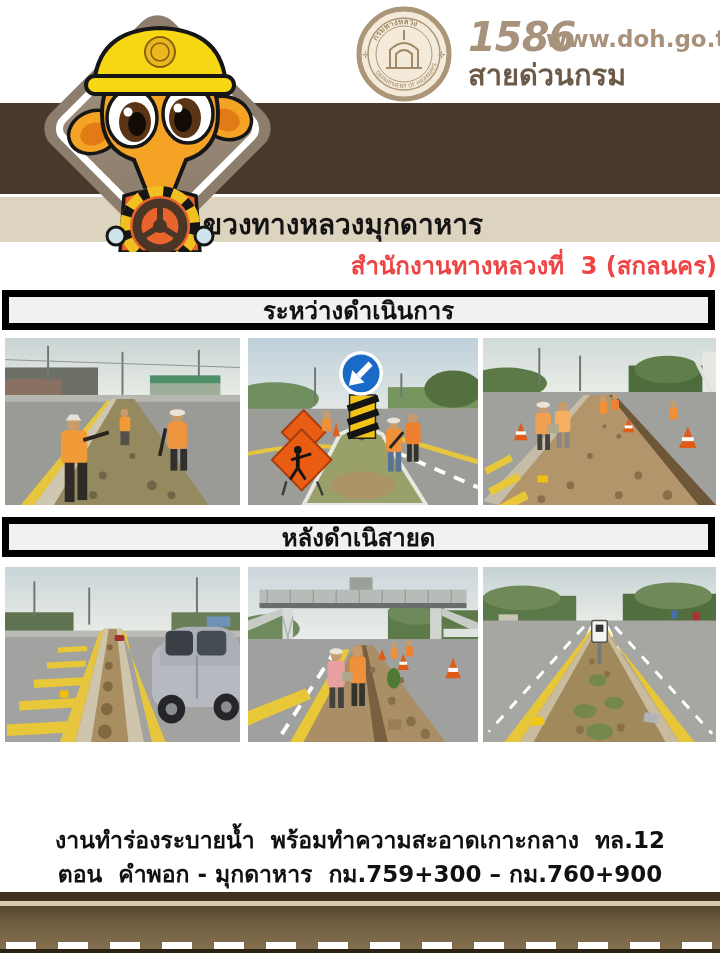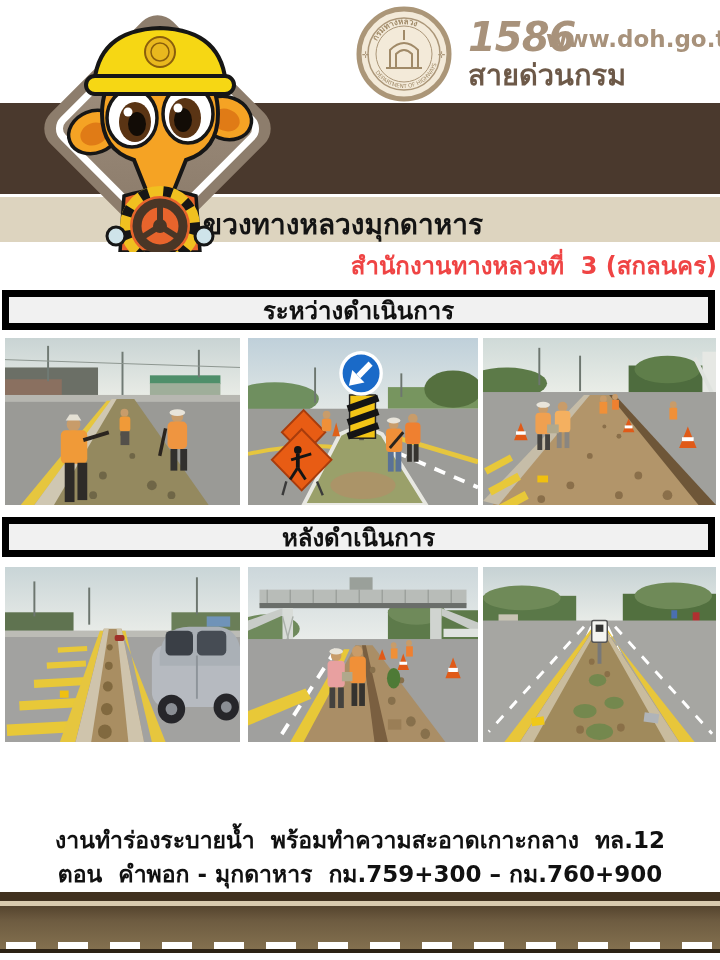--- a/index.html
+++ b/index.html
@@ -334,21 +334,21 @@
           <rect x="120" y="65" width="8" height="12" fill="#f09038"></rect>
         <circle cx="136" cy="60" r="3" fill="#c89c6a"></circle>
           <rect x="133" y="63" width="7" height="10" fill="#ef8030"></rect>
         <circle cx="196" cy="68" r="3.5" fill="#c89c6a"></circle>
           <rect x="192" y="71" width="8" height="12" fill="#f09038"></rect>
       </g>
     </svg>
   </div>
 
   <div class="section-box" id="box-after">
-    <span>หลังดำเนินการ</span>
+    <span>หลังดำเนิสายด</span>
   </div>
 
   <div class="photo" id="ph-d">
     <svg viewBox="0 0 240 170" preserveAspectRatio="none">
       <defs>
           <linearGradient id="skyD" x1="0" y1="0" x2="0" y2="1">
         <stop offset="0" stop-color="#c9d5d7"></stop>
             <stop offset="1" stop-color="#e9ece8"></stop>
           </linearGradient>
         </defs>

